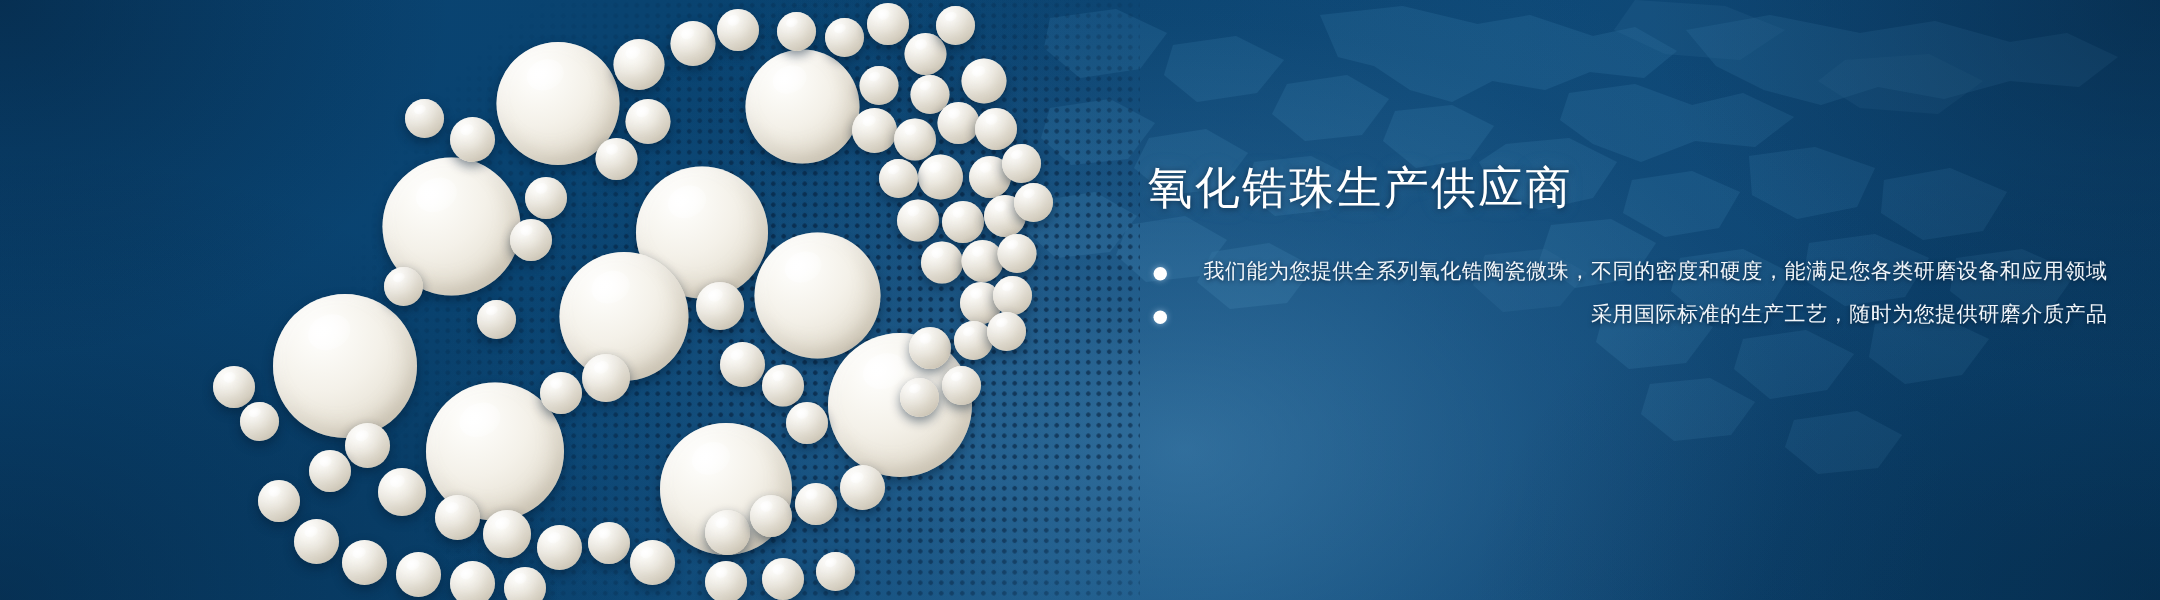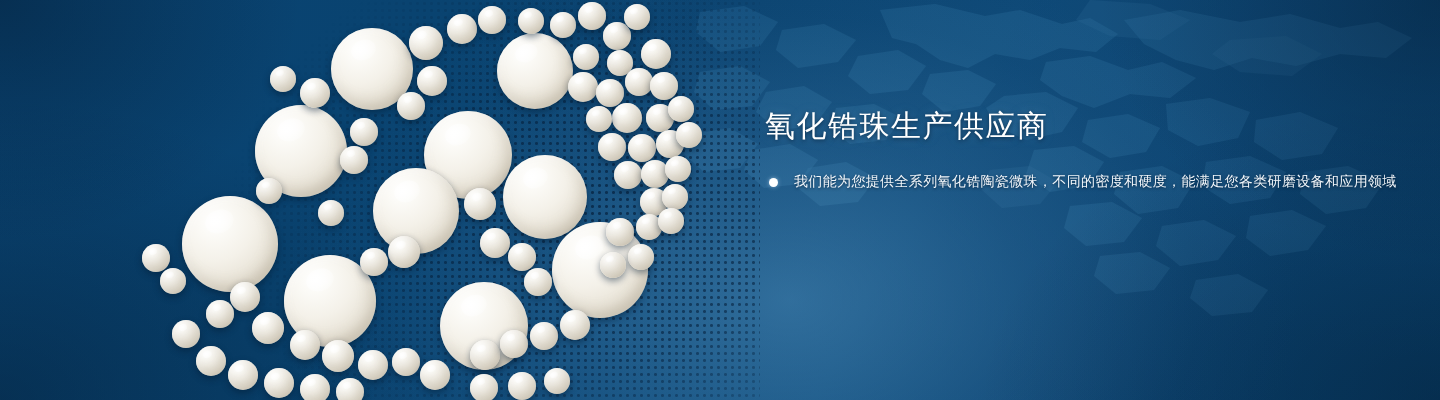--- a/index.html
+++ b/index.html
@@ -95,20 +95,21 @@
     line-height:40px;
     font-weight:400;
     color:#ffffff;
     letter-spacing:1.5px;
     text-shadow:0 1px 4px rgba(2,24,46,.75), 0 0 12px rgba(120,180,225,.28);
     white-space:nowrap;
   }
   .bullet-list{
     margin-top:22px;
     list-style:none;
+    text-align:right;
   }
   .bullet-item{
     position:relative;
     padding-left:29px;
     margin-bottom:5px;
     font-size:14px;
     line-height:24px;
     color:#f2f6fa;
     letter-spacing:.35px;
     text-shadow:0 1px 3px rgba(2,22,42,.7);
@@ -253,16 +254,17 @@
       <div class="bead" style="left: 160px; top: 268px; width: 26px; height: 26px;"></div>
       <div class="bead" style="left: 256px; top: 178px; width: 26px; height: 26px;"></div>
       <div class="bead" style="left: 318px; top: 200px; width: 26px; height: 26px;"></div>
     </div>
 
   <div class="content">
     <h1 class="title">氧化锆珠生产供应商</h1>
 
     <ul class="bullet-list" id="bullet-list">
         <li class="bullet-item"><span class="bullet-dot"></span><span>我们能为您提供全系列氧化锆陶瓷微珠，不同的密度和硬度，能满足您各类研磨设备和应用领域</span></li>
+        <li class="bullet-item"><span class="bullet-dot"></span><span>采用国际标准的生产工艺，随时为您提供研磨介质产品</span></li>
       </ul>
   </div>
 
 </div>
 
 </body></html>

